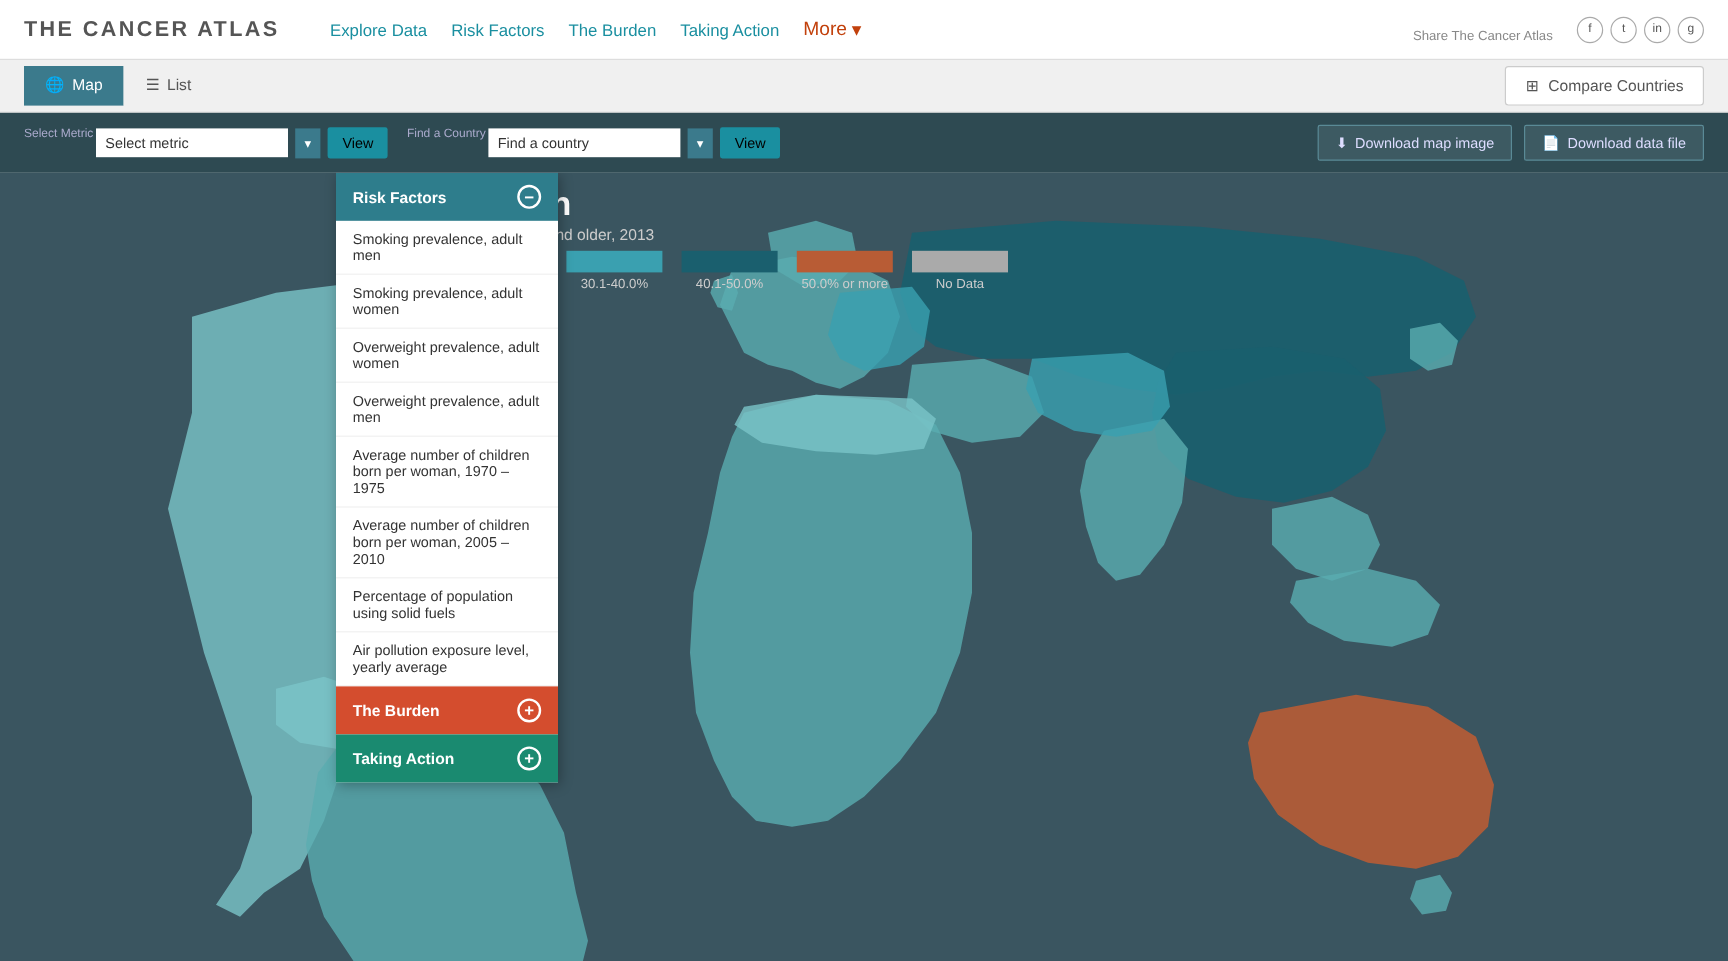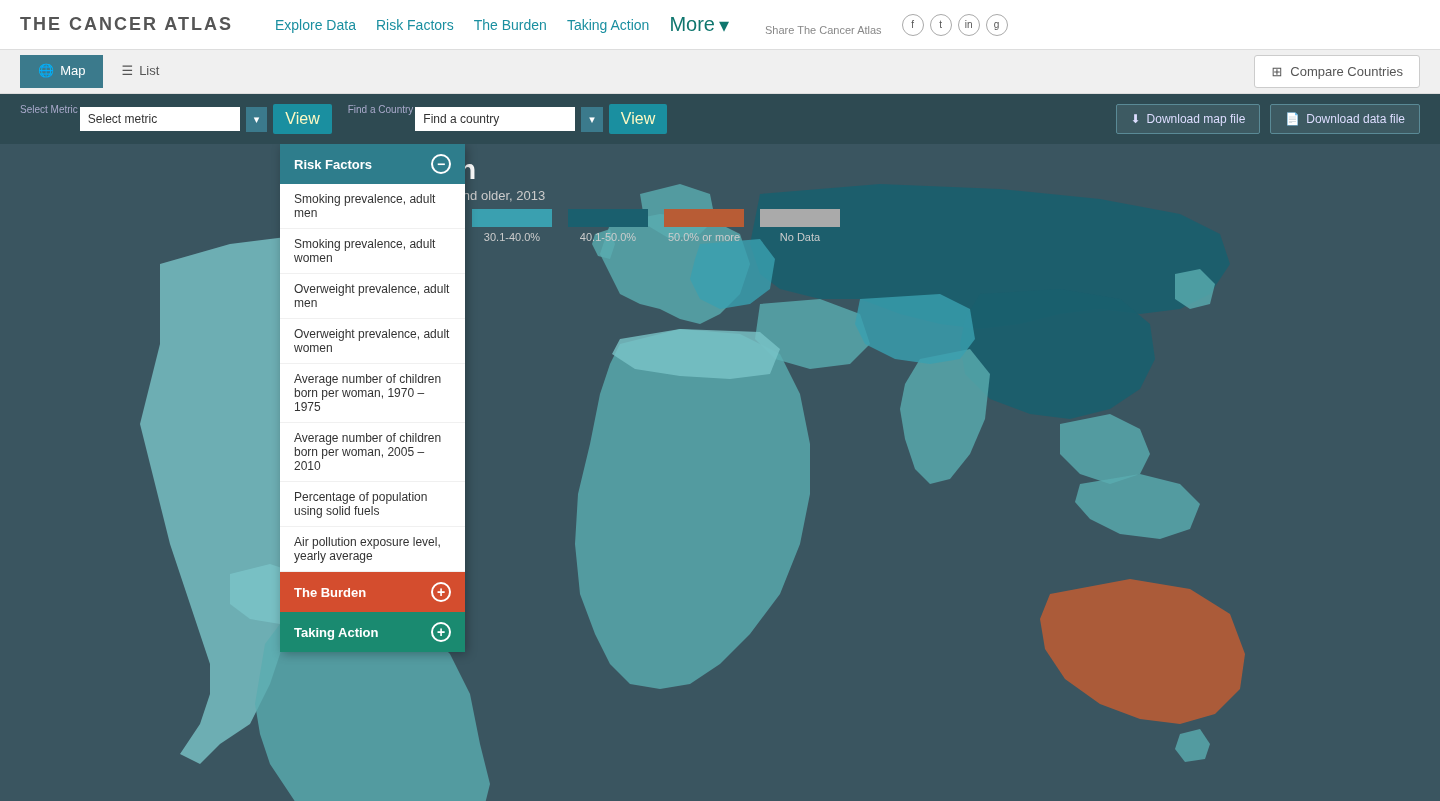--- a/index.html
+++ b/index.html
@@ -2,21 +2,21 @@
 <html><head>
   <meta charset="utf-8">
   <style>
     * { margin: 0; padding: 0; box-sizing: border-box; }
     body { font-family: Arial, sans-serif; background: #fff; overflow: hidden; }
 
     
     #header {
       display: flex;
       align-items: center;
-      justify-content: flex-start;
+      justify-content: space-between;
       padding: 0 20px;
       height: 50px;
       background: #fff;
       border-bottom: 1px solid #ddd;
     }
     #header-left {
       display: flex;
       align-items: center;
       gap: 30px;
     }
@@ -35,22 +35,22 @@
     .nav-item {
       color: #1a8fa0;
       font-size: 14px;
       cursor: pointer;
       text-decoration: none;
     }
     .nav-more {
       display: flex;
       align-items: center;
       gap: 4px;
-      color: #0f766e;
-      font-size: 20px;
+      color: #c2410c;
+      font-size: 16px;
       cursor: pointer;
     }
     #header-right {
       display: flex;
       flex-direction: row;
       align-items: flex-end;
       gap: 20px;
       margin-left: 36px;
     }
     #share-label {
@@ -155,22 +155,22 @@
       border: none;
       padding: 6px 8px;
       cursor: pointer;
       color: #fff;
       font-size: 11px;
     }
     .view-btn {
       background: #1a8fa0;
       border: none;
       padding: 6px 12px;
-      color: #fef9c3;
-      font-size: 16px;
+      color: #000000;
+      font-size: 12px;
       cursor: pointer;
       border-radius: 2px;
     }
     #download-area {
       display: flex;
       gap: 10px;
       margin-left: auto;
     }
     .download-btn {
       display: flex;
@@ -353,21 +353,21 @@
       <select class="select-box">
         <option>Find a country</option>
       </select>
       <button class="dropdown-btn">▾</button>
       <button class="view-btn">View</button>
     </div>
   </div>
   <div id="download-area">
     <button class="download-btn">
       <span>⬇</span>
-      <span>Download map file</span>
+      <span>Download map image</span>
     </button>
     <button class="download-btn">
       <span>📄</span>
       <span>Download data file</span>
     </button>
   </div>
 </div>
 
 <div id="main">
 
@@ -456,24 +456,24 @@
       <span>Risk Factors</span>
       <div class="circle-icon">−</div>
     </div>
     <div class="menu-item">
       <span>Smoking prevalence, adult men</span>
     </div>
     <div class="menu-item">
       <span>Smoking prevalence, adult women</span>
     </div>
     <div class="menu-item">
+      <span>Overweight prevalence, adult women</span>
+    </div>
+    <div class="menu-item">
       <span>Overweight prevalence, adult men</span>
-    </div>
-    <div class="menu-item">
-      <span>Overweight prevalence, adult women</span>
     </div>
     <div class="menu-item">
       <span>Average number of children born per woman, 1970 – 1975</span>
     </div>
     <div class="menu-item">
       <span>Average number of children born per woman, 2005 – 2010</span>
     </div>
     <div class="menu-item">
       <span>Percentage of population using solid fuels</span>
     </div>

